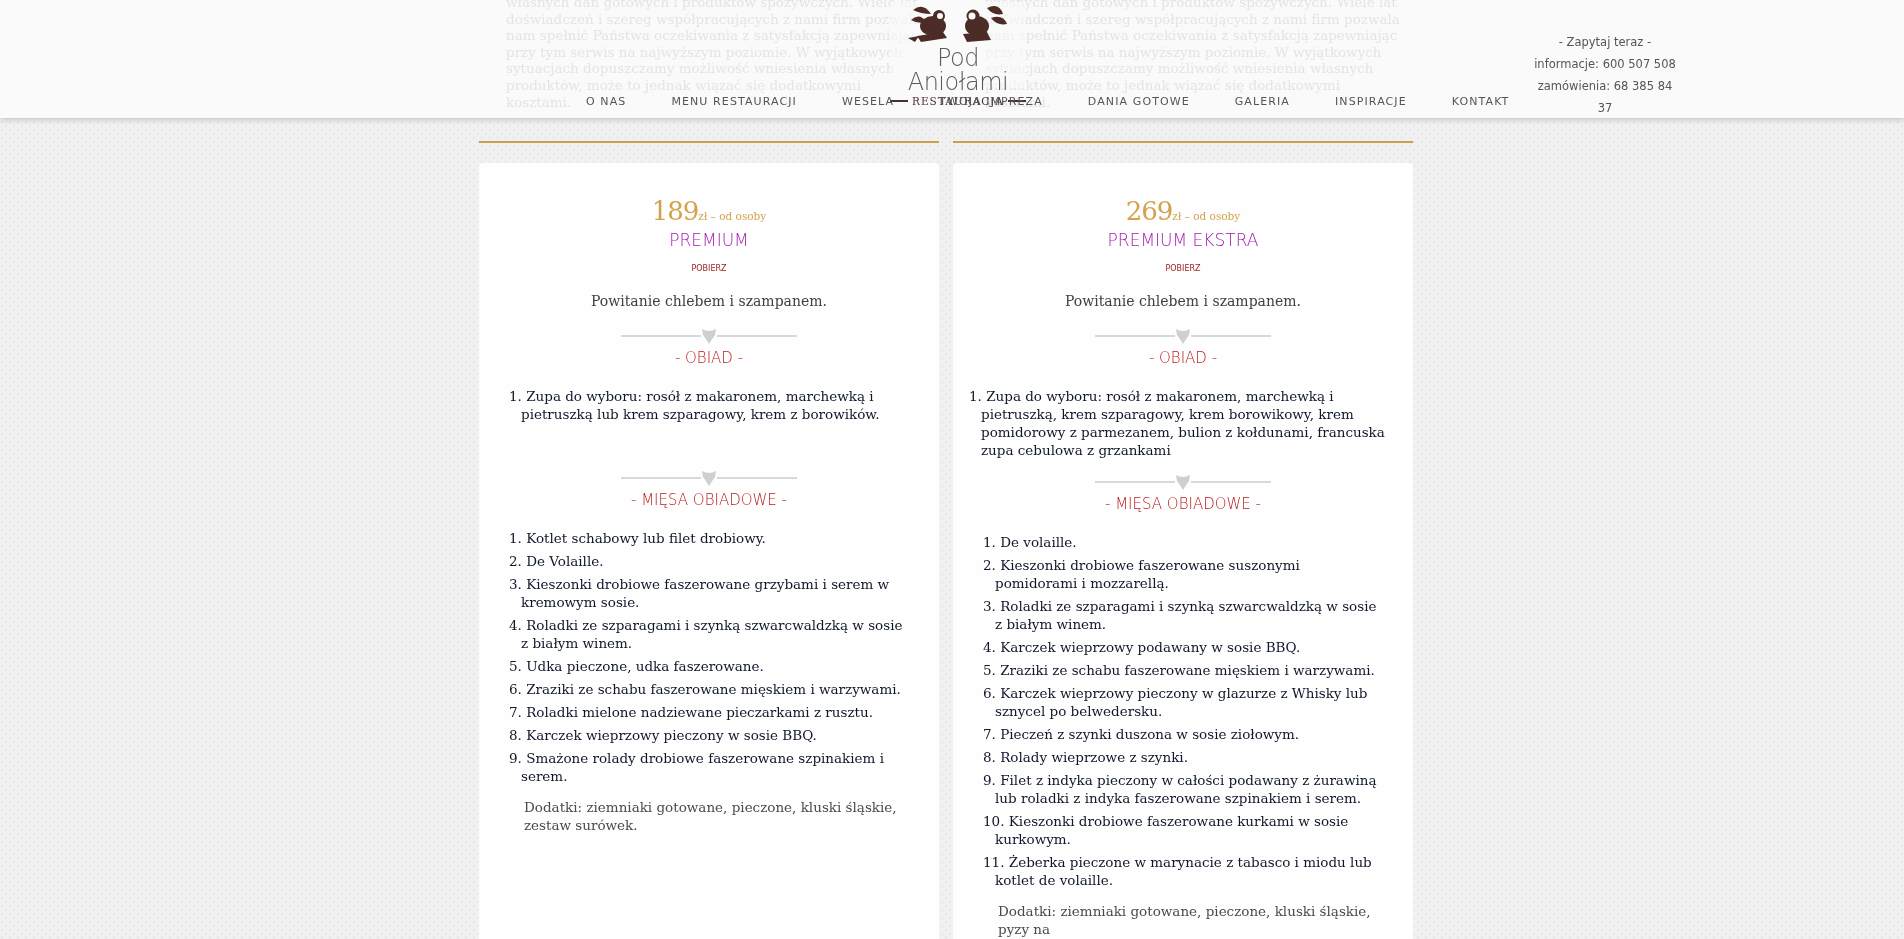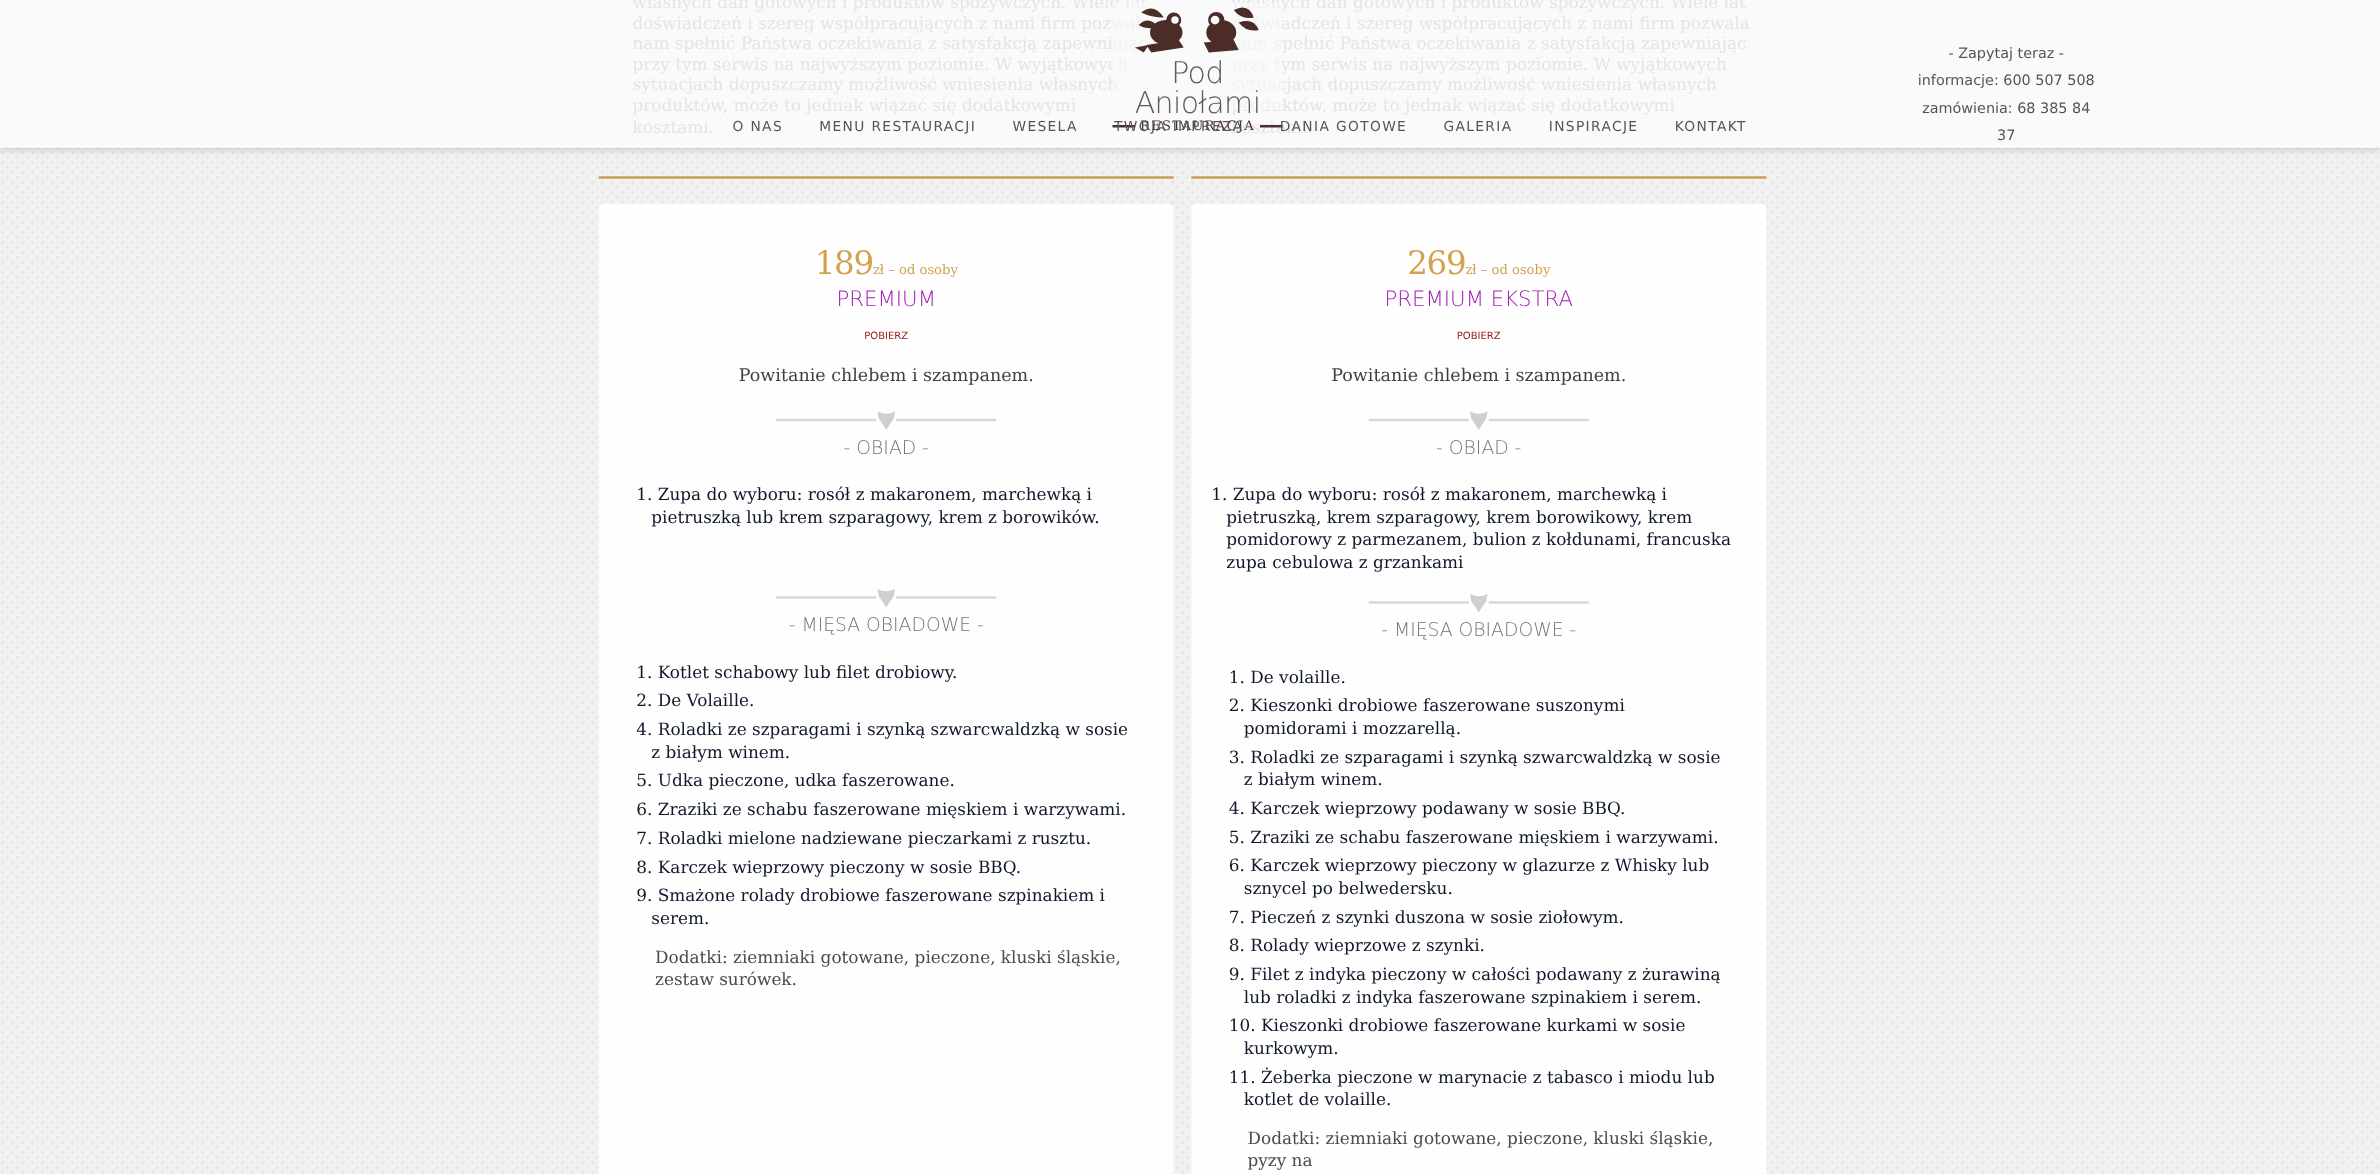--- a/index.html
+++ b/index.html
@@ -40,21 +40,21 @@
     color: #5a5a5a; letter-spacing: -0.5px; line-height: 24px; margin-top: -2px;
   }
   .logo-sub {
     display: flex; align-items: center; justify-content: center; gap: 4px;
     font-family: "DejaVu Serif", serif; font-size: 10.5px; letter-spacing: 1px;
     color: #4b3030; margin-top: 1px;
   }
   .logo-sub .dash { width: 20px; height: 1.5px; background: #4b3030; }
 
   .nav {
-    position: absolute; top: 95px; left: 586px; display: flex; gap: 0;
+    position: absolute; top: 95px; left: 586px; display: flex; gap: 16px;
   }
   .nav a {
     display: block; font-family: "DejaVu Sans", sans-serif; font-size: 11px;
     letter-spacing: 1.1px; color: #555; text-decoration: none; margin-right: 29px;
     white-space: nowrap;
   }
   .contact {
     position: absolute; left: 1530px; top: 31px; width: 150px; text-align: center;
     font-family: "DejaVu Sans", sans-serif; font-size: 11.5px; line-height: 22px; color: #555;
   }
@@ -77,21 +77,21 @@
   }
   .download {
     display: block; text-align: center; color: #9a2020; font-family: "DejaVu Sans", sans-serif;
     font-size: 8px; margin-top: 14px; text-decoration: none;
   }
   .welcome {
     text-align: center; font-size: 14px; color: #404040; margin-top: 20px;
   }
   .ornament { display: block; margin: 0 auto; }
   .section-title {
-    text-align: center; color: #737373; font-family: "DejaVu Sans", sans-serif;
+    text-align: center; color: #b91c1c; font-family: "DejaVu Sans", sans-serif;
     font-size: 15px; font-weight: 300; margin-top: 4px;
   }
   ol.menu {
     list-style: none; margin: 0; padding: 0;
   }
   ol.menu li {
     font-size: 13.5px; line-height: 18px; color: #0f172a;
     padding-left: 12px; text-indent: -12px; margin-bottom: 5px;
   }
   .extras { font-size: 13.5px; line-height: 18px; color: #4a4a4a; }
@@ -171,20 +171,21 @@
 
     <svg class="ornament" style="margin-top:46px;" width="180" height="18" viewBox="0 0 180 18">
       <line x1="2" y1="9" x2="82" y2="9" stroke="#d8d8d8" stroke-width="2"></line>
       <line x1="98" y1="9" x2="178" y2="9" stroke="#d8d8d8" stroke-width="2"></line>
       <path d="M83 2 Q90 6 97 2 L96 8 Q93 12 90 17 Q87 12 84 8Z" fill="#cfcfcf"></path>
     </svg>
     <div class="section-title">- MIĘSA OBIADOWE -</div>
     <ol class="menu" style="margin:20px 28px 0 30px;">
       <li>1. Kotlet schabowy lub filet drobiowy.</li>
       <li>2. De Volaille.</li>
+      <li>3. Kieszonki drobiowe faszerowane grzybami i serem w kremowym sosie.</li>
       <li>4. Roladki ze szparagami i szynką szwarcwaldzką w sosie z białym winem.</li>
       <li>5. Udka pieczone, udka faszerowane.</li>
       <li>6. Zraziki ze schabu faszerowane mięskiem i warzywami.</li>
       <li>7. Roladki mielone nadziewane pieczarkami z rusztu.</li>
       <li>8. Karczek wieprzowy pieczony w sosie BBQ.</li>
       <li>9. Smażone rolady drobiowe faszerowane szpinakiem i serem.</li>
     </ol>
     <div class="extras" style="margin:13px 28px 0 45px;">Dodatki: ziemniaki gotowane, pieczone, kluski śląskie, zestaw surówek.</div>
   </div>
 </div>

